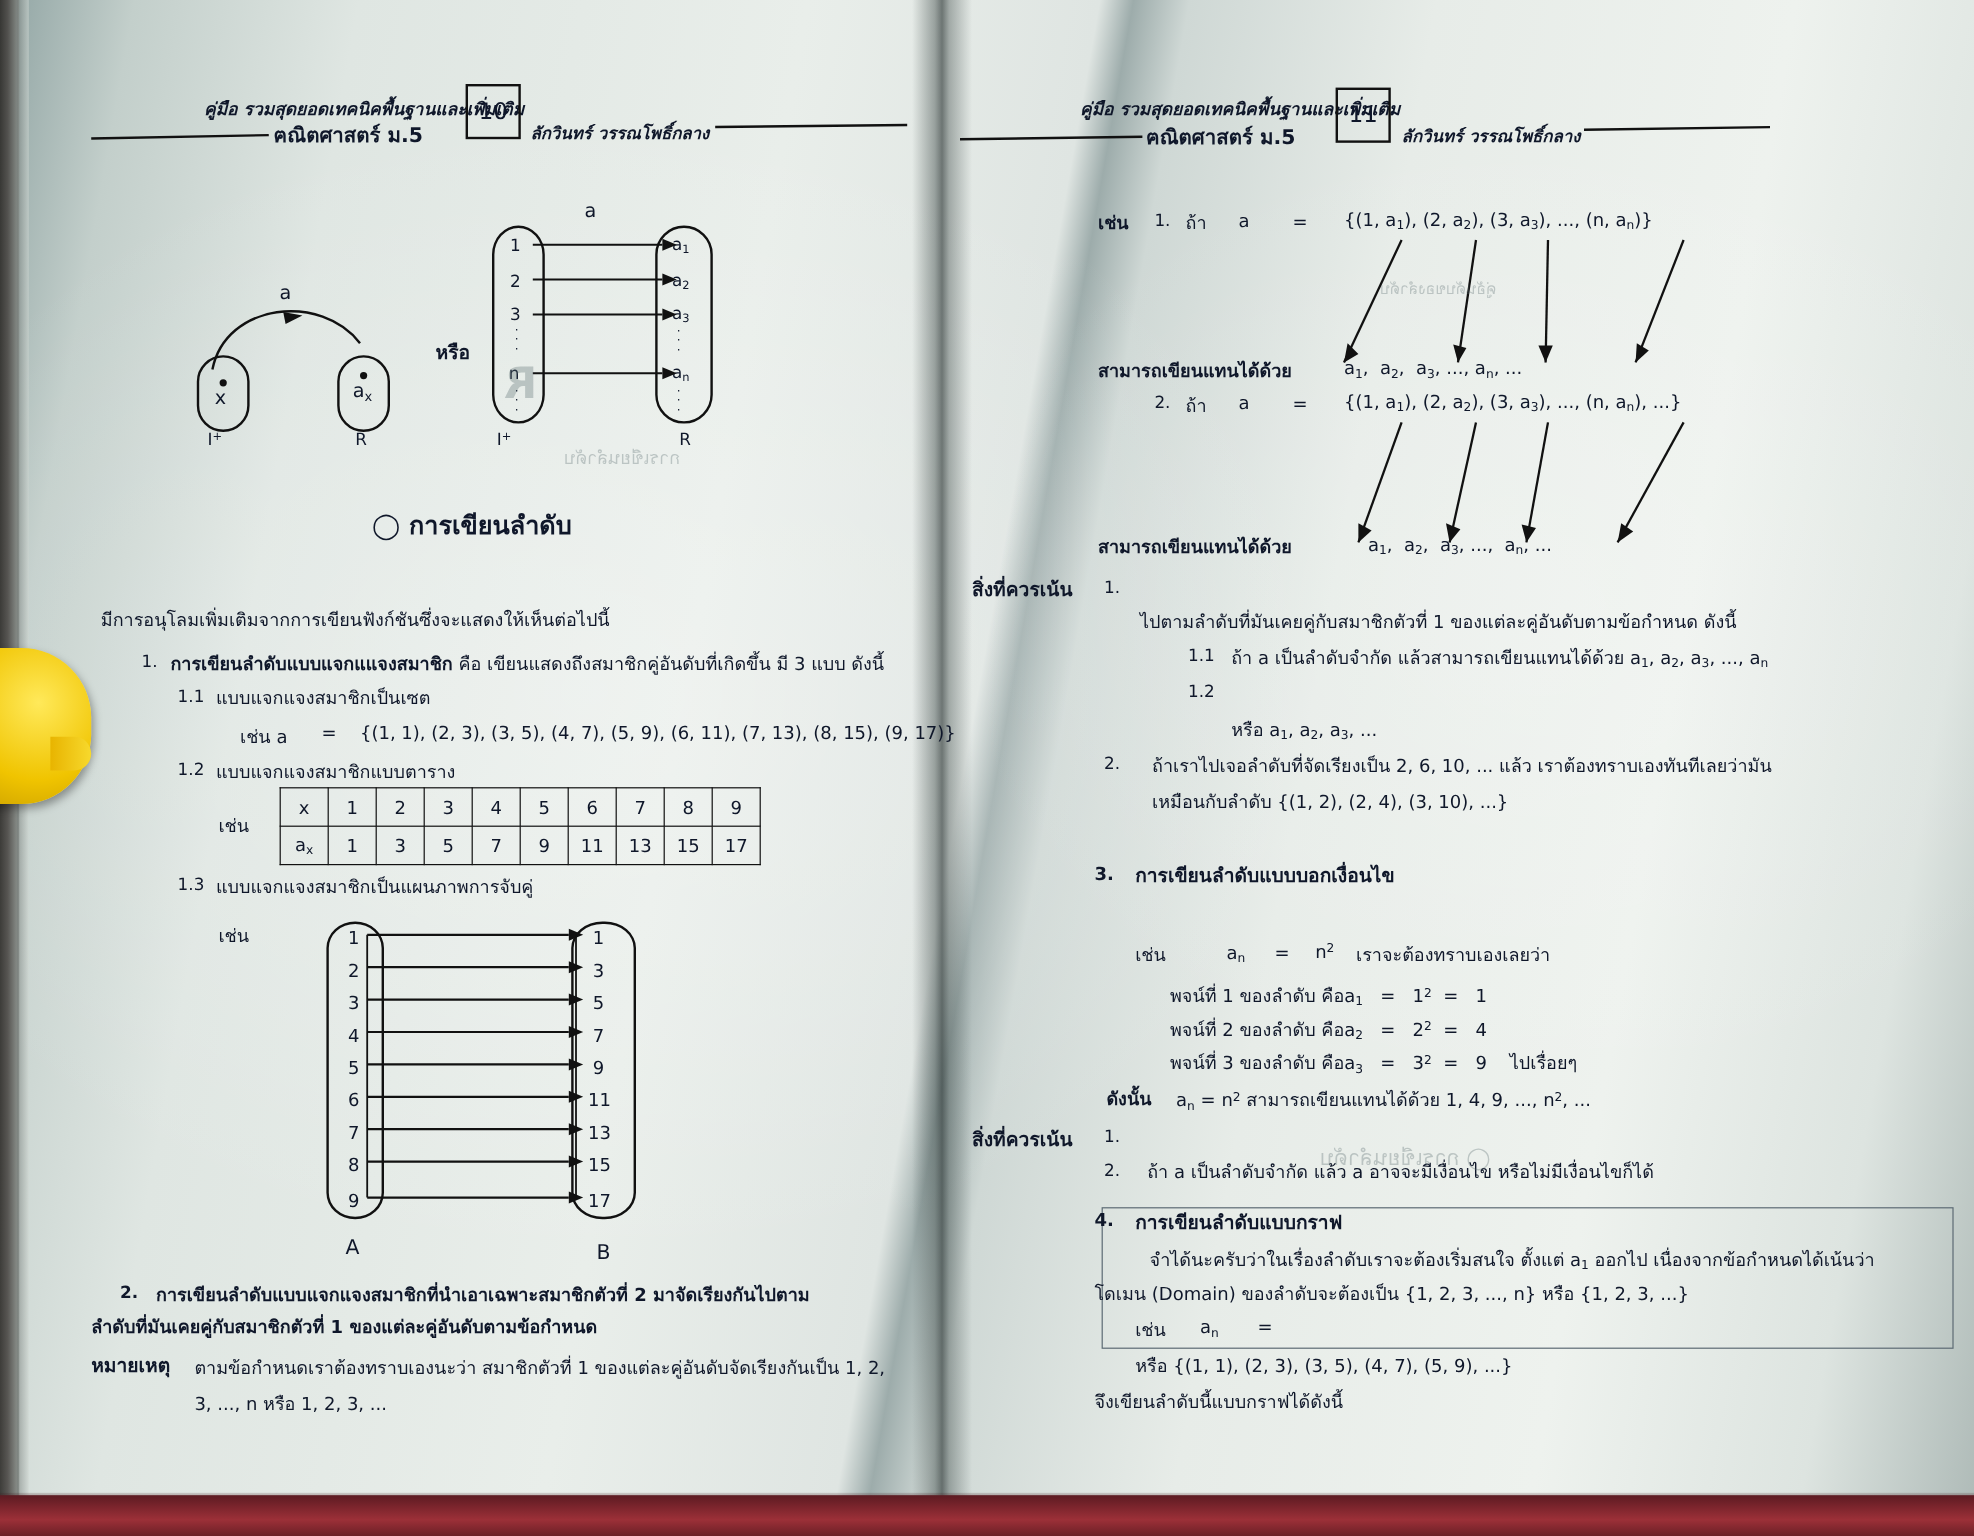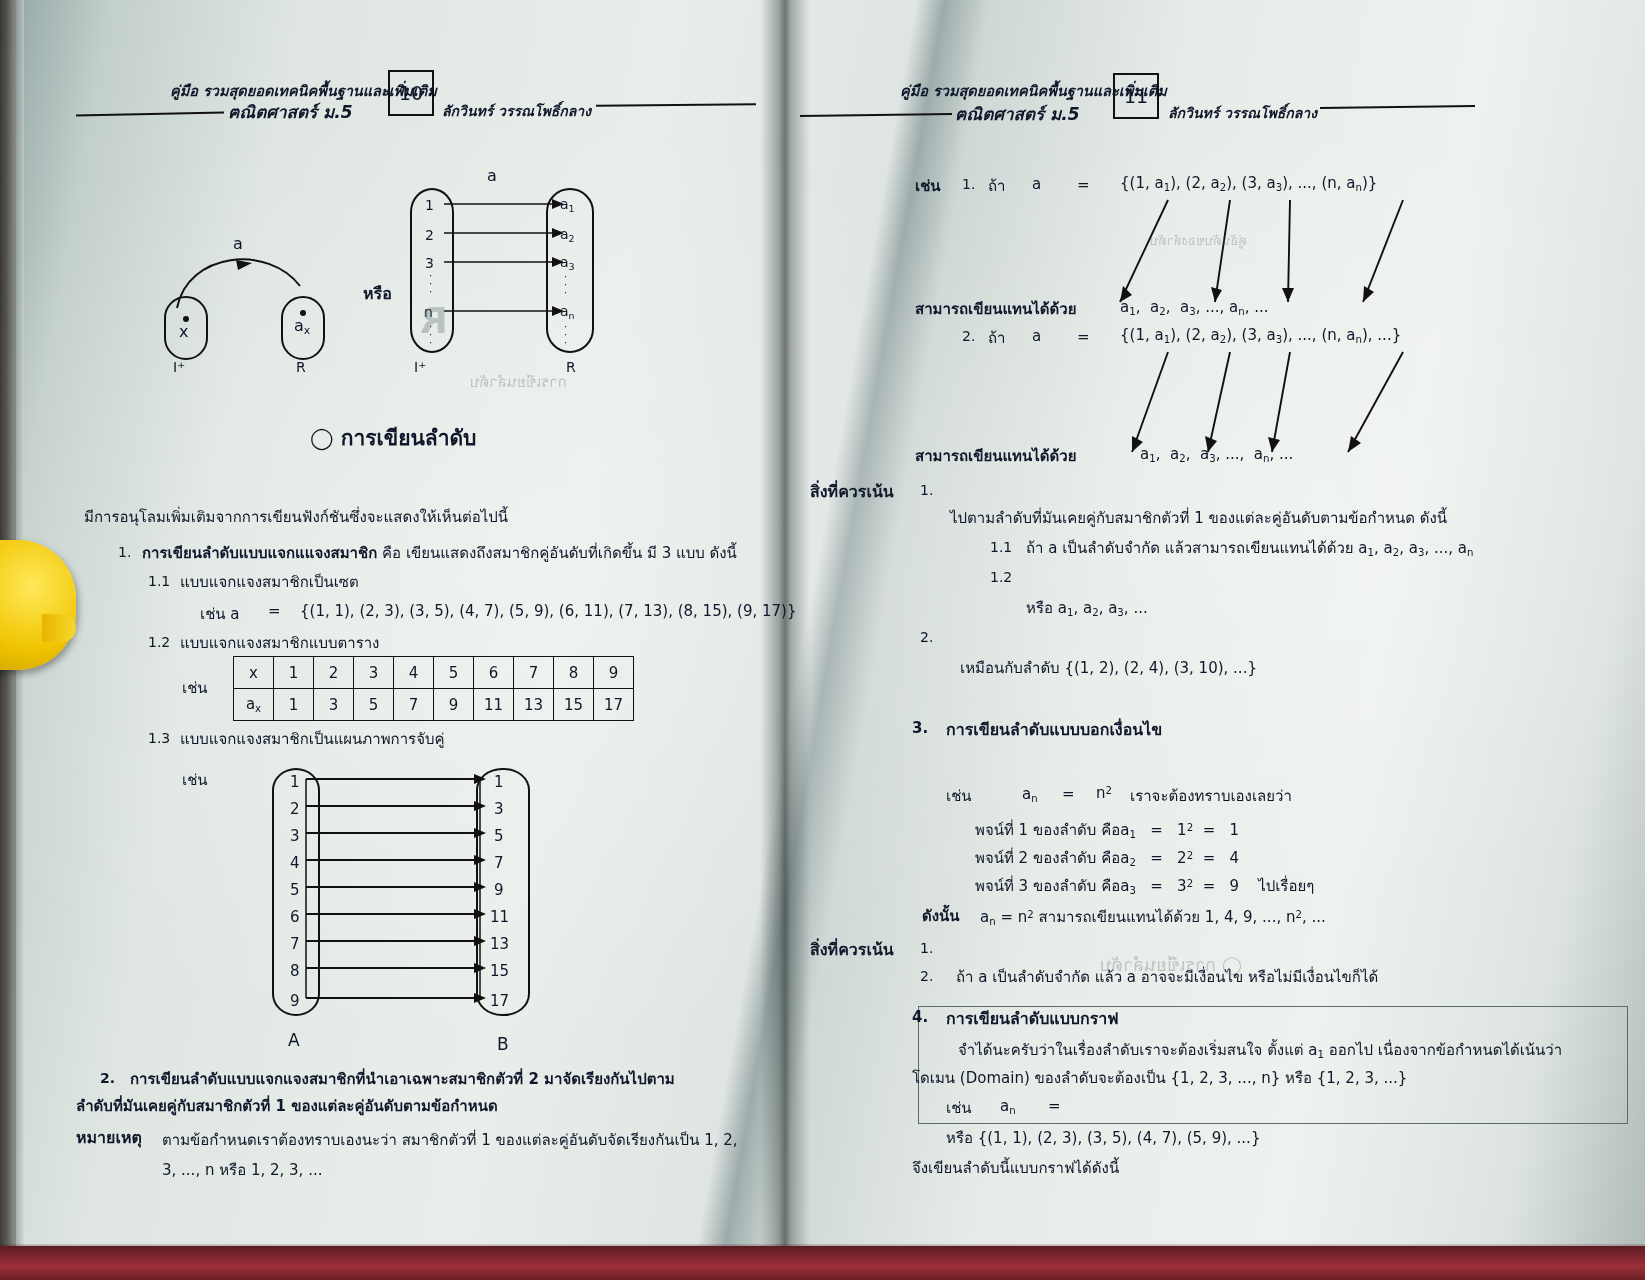--- a/index.html
+++ b/index.html
@@ -57,21 +57,21 @@
     border-radius:0 14px 14px 0;
   }
 
   
   .page { position:absolute; top:16px; color:#0f172a; }
   #page-left  { left:0;   width:790px; height:1256px; }
   #page-right { left:800px; width:845px; height:1256px; }
 
   .hdr { position:absolute; white-space:nowrap; }
   .hdr-line1 { font-size:14.5px; font-weight:bold; font-style:italic; }
-  .hdr-line2 { font-size:17px; font-weight:bold; font-style:italic; }
+  .hdr-line2 { font-size:17px; font-weight:bold; }
   .hdr-box {
     position:absolute; border:2.2px solid #111; background:transparent;
     width:46px; height:46px; display:flex; align-items:center; justify-content:center;
     font-size:19px; font-style:normal; font-weight:normal;
   }
   .hdr-author { position:absolute; font-size:14px; font-style:italic; font-weight:bold; white-space:nowrap;}
   .rule { position:absolute; height:2px; background:#111; }
 
   .tx { position:absolute; white-space:nowrap; }
   .b  { font-weight:bold; }
@@ -344,20 +344,21 @@
   <div class="tx sz14" style="left:120px; top:466px;">1.</div>
   <div class="tx sz15" style="left:150px; top:490px;">ไปตามลำดับที่มันเคยคู่กับสมาชิกตัวที่ 1 ของแต่ละคู่อันดับตามข้อกำหนด ดังนี้</div>
 
   <div class="tx sz14" style="left:190px; top:523px;">1.1</div>
   <div class="tx sz15" style="left:226px; top:520px;">ถ้า a เป็นลำดับจำกัด แล้วสามารถเขียนแทนได้ด้วย a<sub>1</sub>, a<sub>2</sub>, a<sub>3</sub>, ..., a<sub>n</sub></div>
 
   <div class="tx sz14" style="left:190px; top:553px;">1.2</div>
   <div class="tx sz15" style="left:226px; top:580px;">หรือ a<sub>1</sub>, a<sub>2</sub>, a<sub>3</sub>, ...</div>
 
   <div class="tx sz14" style="left:120px; top:613px;">2.</div>
+  <div class="tx sz15" style="left:160px; top:610px;">ถ้าเราไปเจอลำดับที่จัดเรียงเป็น 2, 6, 10, ... แล้ว เราต้องทราบเองทันทีเลยว่ามัน</div>
   <div class="tx sz15" style="left:160px; top:640px;">เหมือนกับลำดับ {(1, 2), (2, 4), (3, 10), ...}</div>
 
   <div class="tx sz15 b" style="left:112px; top:703px;">3.</div>
   <div class="tx sz16 b" style="left:146px; top:701px;">การเขียนลำดับแบบบอกเงื่อนไข</div>
 
 
   <div class="tx sz15" style="left:146px; top:768px;">เช่น</div>
   <div class="tx sz15" style="left:222px; top:769px;"><span>a</span><sub>n</sub></div>
   <div class="tx sz15" style="left:262px; top:769px;">=</div>
   <div class="tx sz15" style="left:296px; top:768px;"><span>n</span><sup>2</sup></div>

